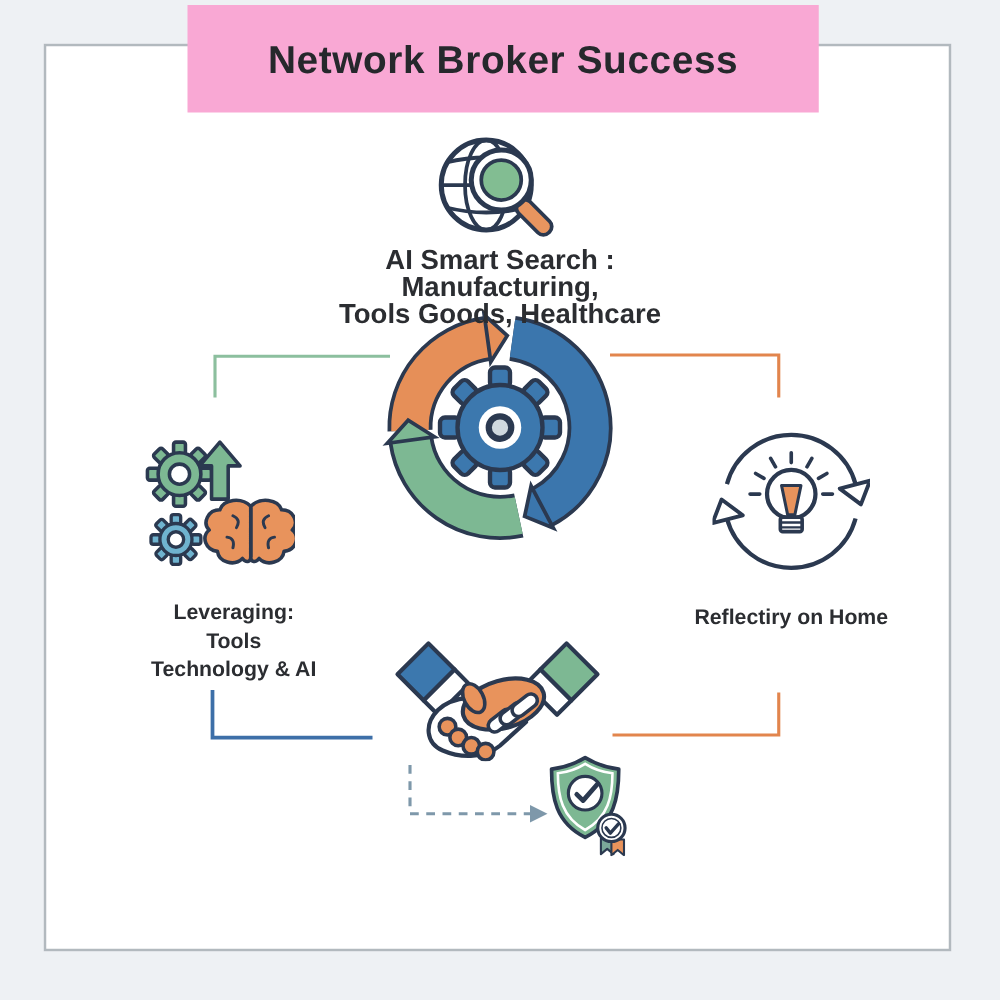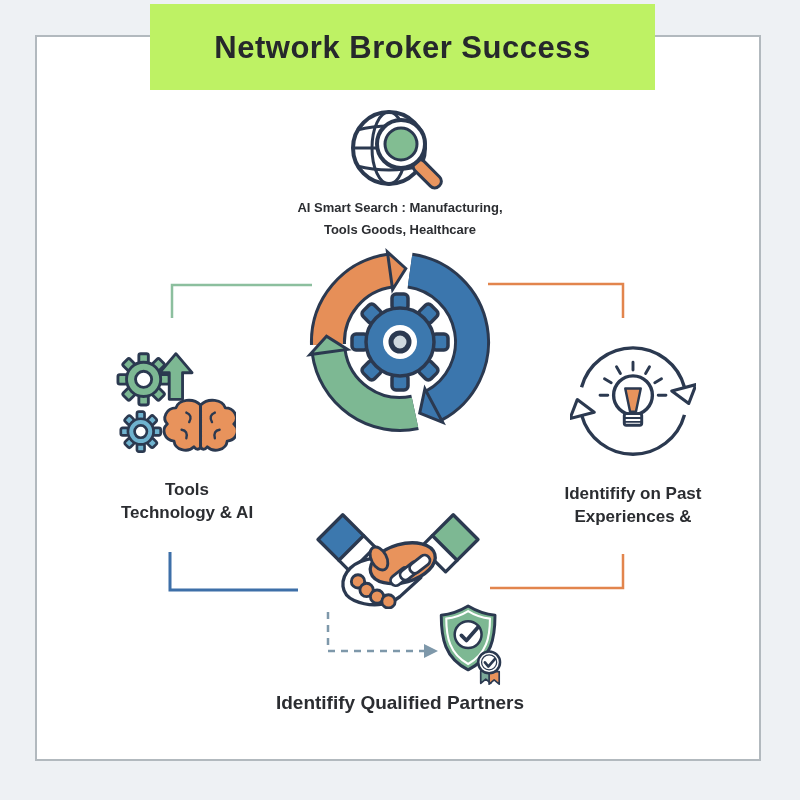--- a/index.html
+++ b/index.html
@@ -8,28 +8,28 @@
     background:#eef1f4;
     font-family:"Liberation Sans","DejaVu Sans",sans-serif;
     color:#2b2d31;
   }
   .frame{
     position:absolute;left:35px;top:35px;width:726px;height:726px;
     background:#ffffff;border:2px solid #b2b9be;box-sizing:border-box;
   }
   .banner{
     position:absolute;left:150px;top:4px;width:505px;height:86px;
-    background:#bef264;display:flex;flex-direction:column;align-items:center;justify-content:center;
+    background:#f9a8d4;display:flex;flex-direction:column;align-items:center;justify-content:center;
     z-index:5;
   }
   .banner .t{
     font-size:31px;font-weight:bold;line-height:37px;color:#26282c;letter-spacing:.5px;text-align:center;
   }
   .caption{position:absolute;text-align:center;font-weight:bold;z-index:4;}
-  .cap-search{left:230px;top:197px;width:340px;font-size:13px;line-height:21.5px;}
+  .cap-search{left:230px;top:197px;width:340px;font-size:22px;line-height:21.5px;}
   .cap-leverage{left:97px;top:478px;width:180px;font-size:17px;line-height:23px;}
   .cap-reflect{left:543px;top:482px;width:180px;font-size:17px;line-height:23px;}
   .cap-partners{left:230px;top:691px;width:340px;font-size:19px;line-height:23px;}
   .abs{position:absolute;z-index:3;}
   svg{display:block;}
 </style>
 </head>
 <body>
 
 <div class="frame"></div>
@@ -128,41 +128,41 @@
   </g>
   <g>
     <path d="M93 60 C85 52 70 54 67 63 C57 63 52 74 58 80 C51 86 55 97 65 98 C66 107 79 111 86 104 C89 108 93 107 93 103 Z" fill="#e8935c" stroke="#2b3950" stroke-width="3" stroke-linejoin="round"></path>
     <path d="M93 60 C101 52 116 54 119 63 C129 63 134 74 128 80 C135 86 131 97 121 98 C120 107 107 111 100 104 C97 108 93 107 93 103 Z" fill="#e8935c" stroke="#2b3950" stroke-width="3" stroke-linejoin="round"></path>
     <path d="M93 60 L93 103" stroke="#2b3950" stroke-width="3"></path>
     <path d="M78 68 q7 3 3 10 M108 68 q-7 3 -3 10 M73 86 q7 1 5 9 M113 86 q-7 1 -5 9" stroke="#2b3950" stroke-width="2.5" stroke-linecap="round"></path>
   </g>
 </svg>
 
 <div class="caption cap-leverage">
+  <div>Leveraging:</div>
   <div>Tools</div>
   <div>Technology &amp; AI</div>
 </div>
 
 <svg class="abs" style="left:570px;top:340px;" width="126" height="126" viewBox="0 0 130 130" fill="none">
   <path d="M11.9 48.8 A55 55 0 0 1 118.1 48.8" stroke="#2b3950" stroke-width="3.5"></path>
   <path d="M118.1 77.2 A55 55 0 0 1 11.9 77.2" stroke="#2b3950" stroke-width="3.5"></path>
   <polygon points="122.5,65.5 130,46 105,52.5" fill="#ffffff" stroke="#2b3950" stroke-width="3.2" stroke-linejoin="round"></polygon>
   <polygon points="7.5,61.5 0,81 25,74.5" fill="#ffffff" stroke="#2b3950" stroke-width="3.2" stroke-linejoin="round"></polygon>
   <g>
     <path d="M65 23 V31 M48 27.6 L52 34.5 M82 27.6 L78 34.5 M35.6 40 L42.5 44 M94.4 40 L87.5 44 M31 57 H39 M91 57 H99" stroke="#2b3950" stroke-width="3" stroke-linecap="round"></path>
     <circle cx="65" cy="57" r="20" fill="#ffffff" stroke="#2b3950" stroke-width="3.5"></circle>
     <polygon points="57,50 73,50 68,74 62,74" fill="#e8935c" stroke="#2b3950" stroke-width="2.5" stroke-linejoin="round"></polygon>
     <rect x="56" y="76" width="18" height="12" rx="2" fill="#ffffff" stroke="#2b3950" stroke-width="3"></rect>
     <path d="M56 80.5 H74 M56 84.5 H74" stroke="#2b3950" stroke-width="2"></path>
   </g>
 </svg>
 
 <div class="caption cap-reflect">
-  <div>Identifify on Past</div>
-  <div>Experiences &amp;</div>
+  <div>Reflectiry on Home</div>
 </div>
 
 <svg class="abs" style="left:312px;top:509px;" width="172" height="100" viewBox="0 0 180 105" fill="none">
   <polygon points="6,32 32,6 54,28 28,54" fill="#3c78ae" stroke="#2b3950" stroke-width="3.5" stroke-linejoin="round"></polygon>
   <polygon points="28,54 54,28 66,40 40,66" fill="#ffffff" stroke="#2b3950" stroke-width="3.5" stroke-linejoin="round"></polygon>
   <polygon points="174,32 148,6 126,28 152,54" fill="#7db893" stroke="#2b3950" stroke-width="3.5" stroke-linejoin="round"></polygon>
   <polygon points="152,54 126,28 114,40 140,66" fill="#ffffff" stroke="#2b3950" stroke-width="3.5" stroke-linejoin="round"></polygon>
   <path d="M40 62 C28 74 30 90 44 96 C60 103 80 102 92 92 L114 72 L96 56 C78 48 52 50 40 62 Z" fill="#ffffff" stroke="#2b3950" stroke-width="3.5" stroke-linejoin="round"></path>
   <ellipse cx="95" cy="57" rx="35" ry="20" transform="rotate(-16 95 57)" fill="#e8935c" stroke="#2b3950" stroke-width="3.5"></ellipse>
   <ellipse cx="70" cy="52" rx="8" ry="13" transform="rotate(-28 70 52)" fill="#e8935c" stroke="#2b3950" stroke-width="3"></ellipse>
@@ -187,14 +187,13 @@
   <g>
     <polygon points="53,83 53,98 59,93 65,98 65,84" fill="#7ba89a" stroke="#2b3950" stroke-width="2" stroke-linejoin="round"></polygon>
     <polygon points="63,84 63,99 69,94 75,99 75,84" fill="#e8935c" stroke="#2b3950" stroke-width="2" stroke-linejoin="round"></polygon>
     <circle cx="63" cy="73" r="13" fill="#ffffff" stroke="#2b3950" stroke-width="3"></circle>
     <circle cx="63" cy="73" r="9" fill="#ffffff" stroke="#2b3950" stroke-width="1.5"></circle>
     <path d="M58 73 l4 5 l8 -9" stroke="#2b3950" stroke-width="3.2" stroke-linecap="round" stroke-linejoin="round"></path>
   </g>
 </svg>
 
 <div class="caption cap-partners">
-  <div>Identifify Qualified Partners</div>
 </div>
 
 </body></html>

